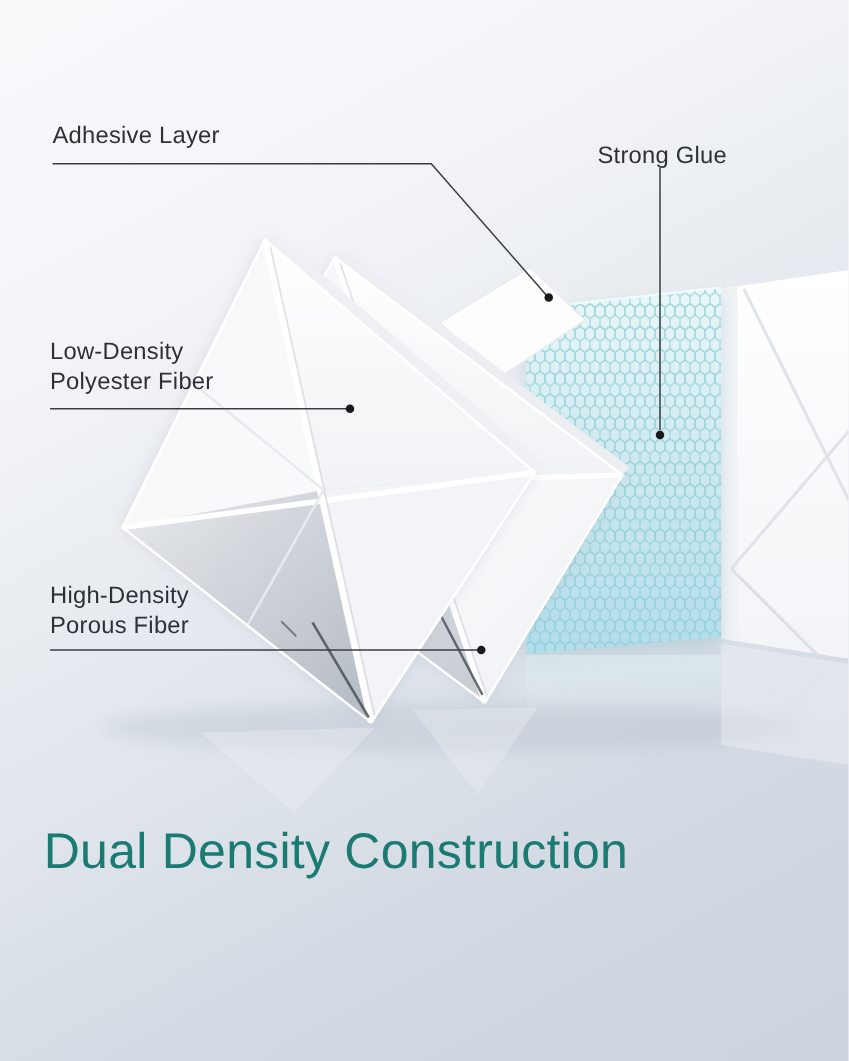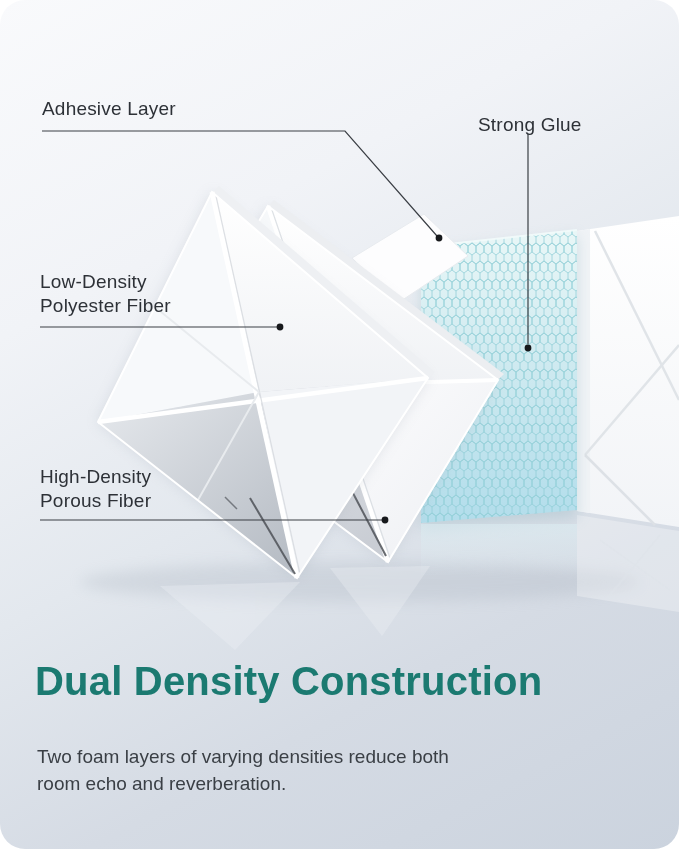--- a/index.html
+++ b/index.html
@@ -7,39 +7,38 @@
   body {
     font-family: "Liberation Sans", "DejaVu Sans", sans-serif;
     overflow: hidden;
   }
   .canvas {
     position: relative;
     width: 679px;
     height: 849px;
     background: linear-gradient(152deg,
       #f9fafc 0%, #f1f3f7 28%, #e3e8ee 52%, #d5dbe4 74%, #cbd3de 100%);
-    border-radius: 25px;
   }
   .artwork { position: absolute; left: 0; top: 0; }
 
   .callout {
     position: absolute;
     color: #2d3137;
     font-size: 19px;
     line-height: 24px;
     letter-spacing: 0.2px;
     white-space: nowrap;
   }
   .headline {
     position: absolute;
     left: 35px;
     top: 657px;
     font-size: 40px;
     line-height: 48px;
-    font-weight: 700;
+    font-weight: 400;
     letter-spacing: 0.2px;
     color: #1b7a71;
     white-space: nowrap;
   }
   .description {
     position: absolute;
     left: 37px;
     top: 743px;
     font-size: 19px;
     line-height: 27px;
@@ -179,18 +178,14 @@
     <span>Porous Fiber</span>
   </div>
 
   <div class="callout" style="left:40px; top:270px;">
     <span>Low-Density</span><br>
     <span>Polyester Fiber</span>
   </div>
 
   <h1 class="headline">Dual Density Construction</h1>
 
-  <div class="description">
-    <span>Two foam layers of varying densities reduce both</span><br>
-    <span>room echo and reverberation.</span>
-  </div>
 
 </div>
 
 </body></html>

